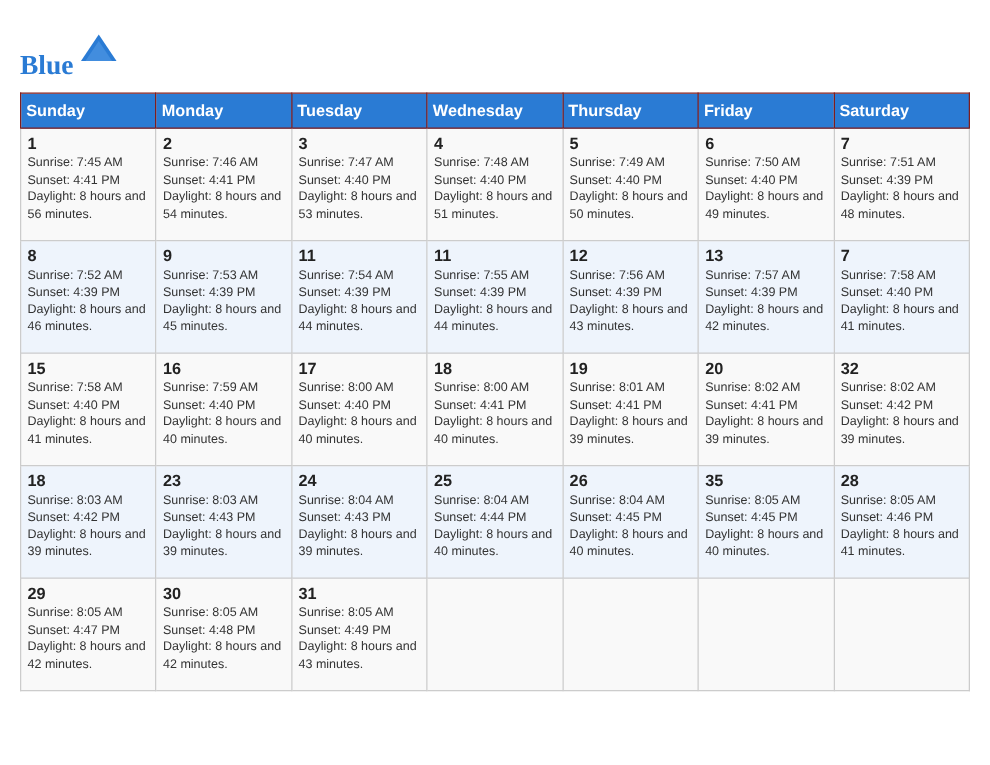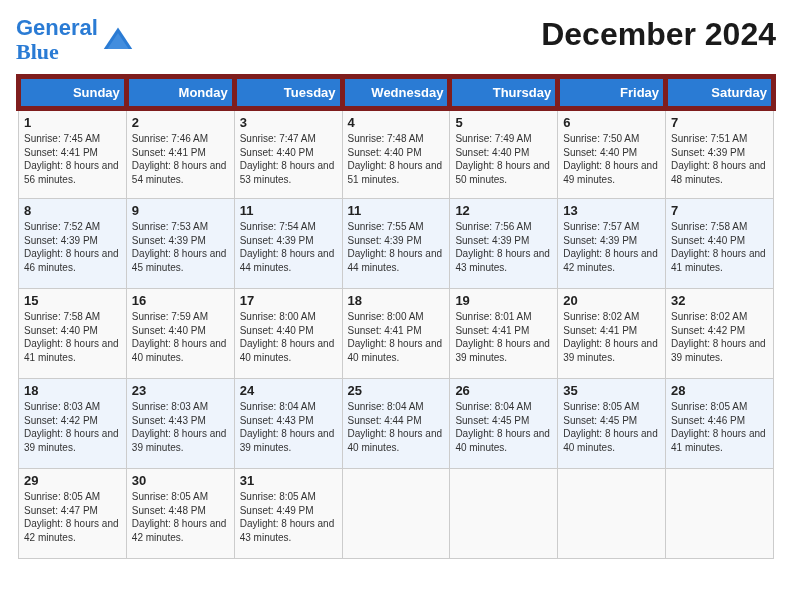--- a/index.html
+++ b/index.html
@@ -49,22 +49,22 @@
     table {
       width: 100%;
       border-collapse: collapse;
     }
     thead tr th {
       background-color: #2a7bd4;
       color: #fff;
       padding: 6px 4px;
       font-size: 13px;
       font-weight: bold;
-      text-align: right;
-      border: 5px solid #7f1d1d;
+      text-align: left;
+      border: 1px solid #7f1d1d;
     }
     tbody tr td {
       border: 1px solid #ccc;
       vertical-align: top;
       padding: 4px 5px;
       font-size: 10.5px;
       color: #222;
       width: 14.28%;
       min-height: 80px;
       height: 90px;
@@ -90,31 +90,30 @@
       background-color: #f9f9f9 !important;
     }
   </style>
 </head>
 <body>
 
 <div class="header-area">
   <div class="logo">
     <div>
       <div class="logo-text">
-        <span>General</span><br>
+        <br>
         <span style="color:#2a7bd4;font-family:Liberation Serif, serif;">Blue</span>
       </div>
     </div>
     <svg class="logo-icon" viewBox="0 0 36 36">
       <polygon points="18,4 34,28 2,28" fill="#2a7bd4"></polygon>
       <polygon points="18,10 30,28 6,28" fill="#5aa0e8" opacity="0.5"></polygon>
     </svg>
   </div>
   <div class="title-area">
-    <div class="month-title">December 2024</div>
   </div>
 </div>
 
 <table>
   <thead>
     <tr>
     <th>Sunday</th>
         <th>Monday</th>
         <th>Tuesday</th>
         <th>Wednesday</th>

